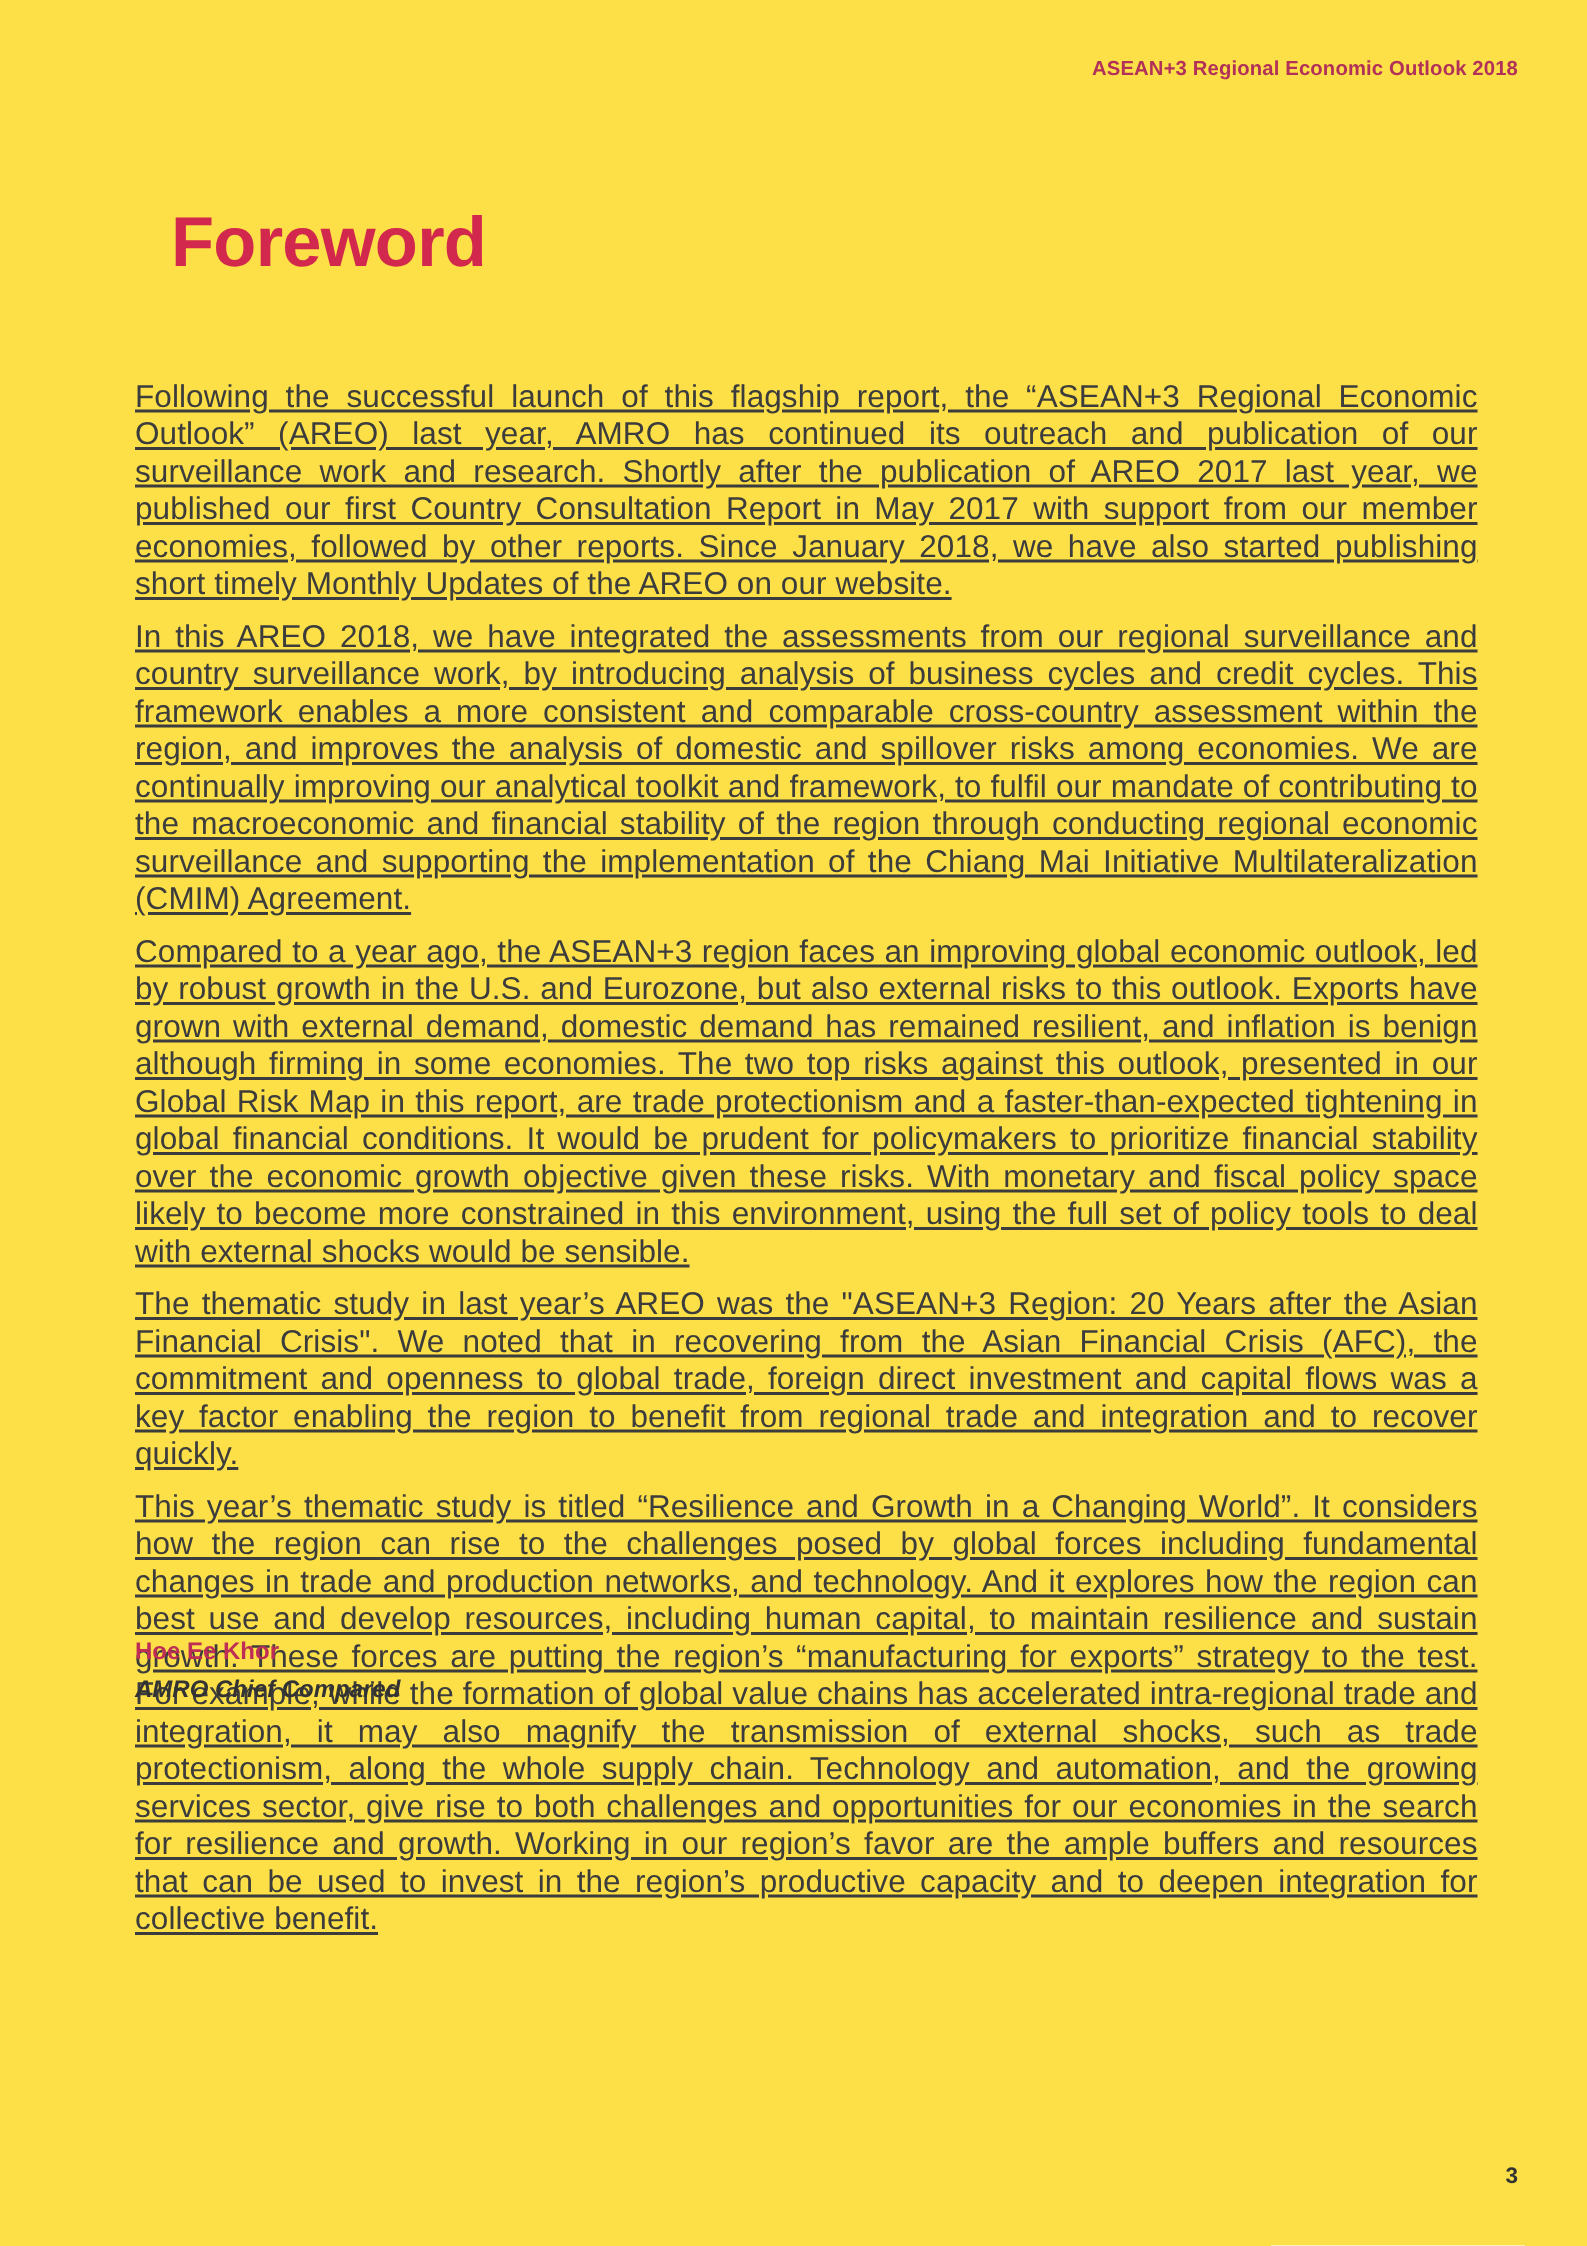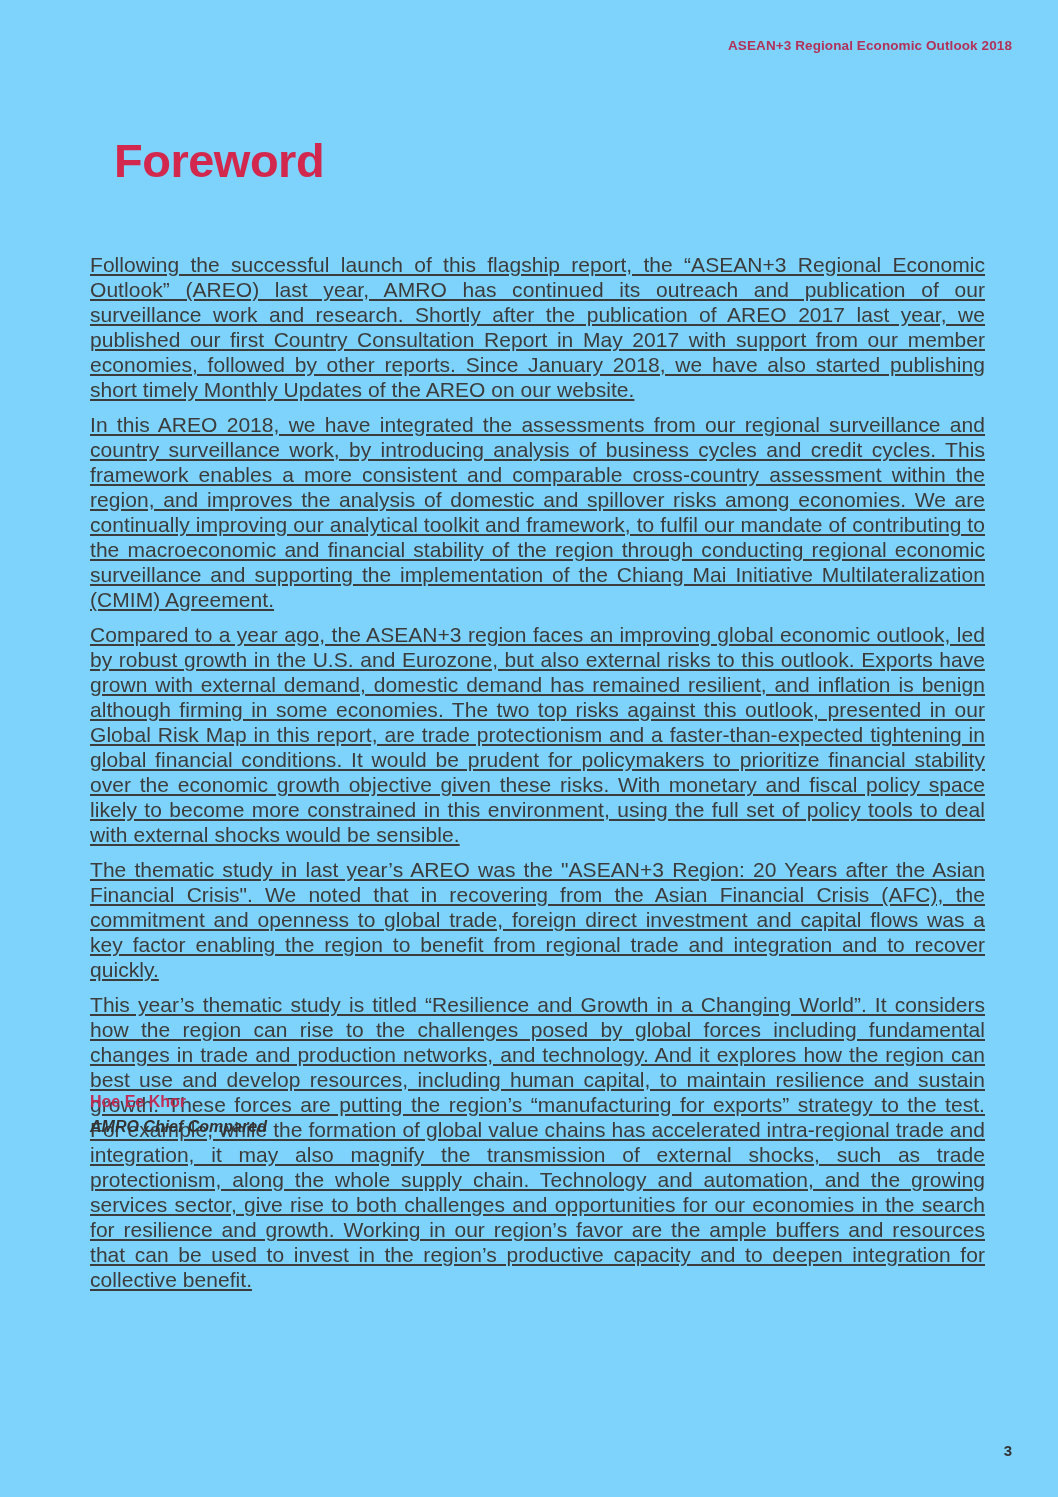--- a/index.html
+++ b/index.html
@@ -1,20 +1,20 @@
 <!DOCTYPE html>
 <html><head>
 <meta charset="utf-8">
 <style>
   html, body { margin: 0; padding: 0; background: #ffffff; }
   .page {
     position: relative;
     width: 1058px;
     height: 1497px;
-    background: #7dd3fc;
+    background: #fde047;
     font-family: "Liberation Sans", sans-serif;
     overflow: hidden;
   }
   .running-header {
     position: absolute;
     top: 38px;
     right: 46px;
     font-size: 13.5px;
     font-weight: bold;
     color: #b23158;

